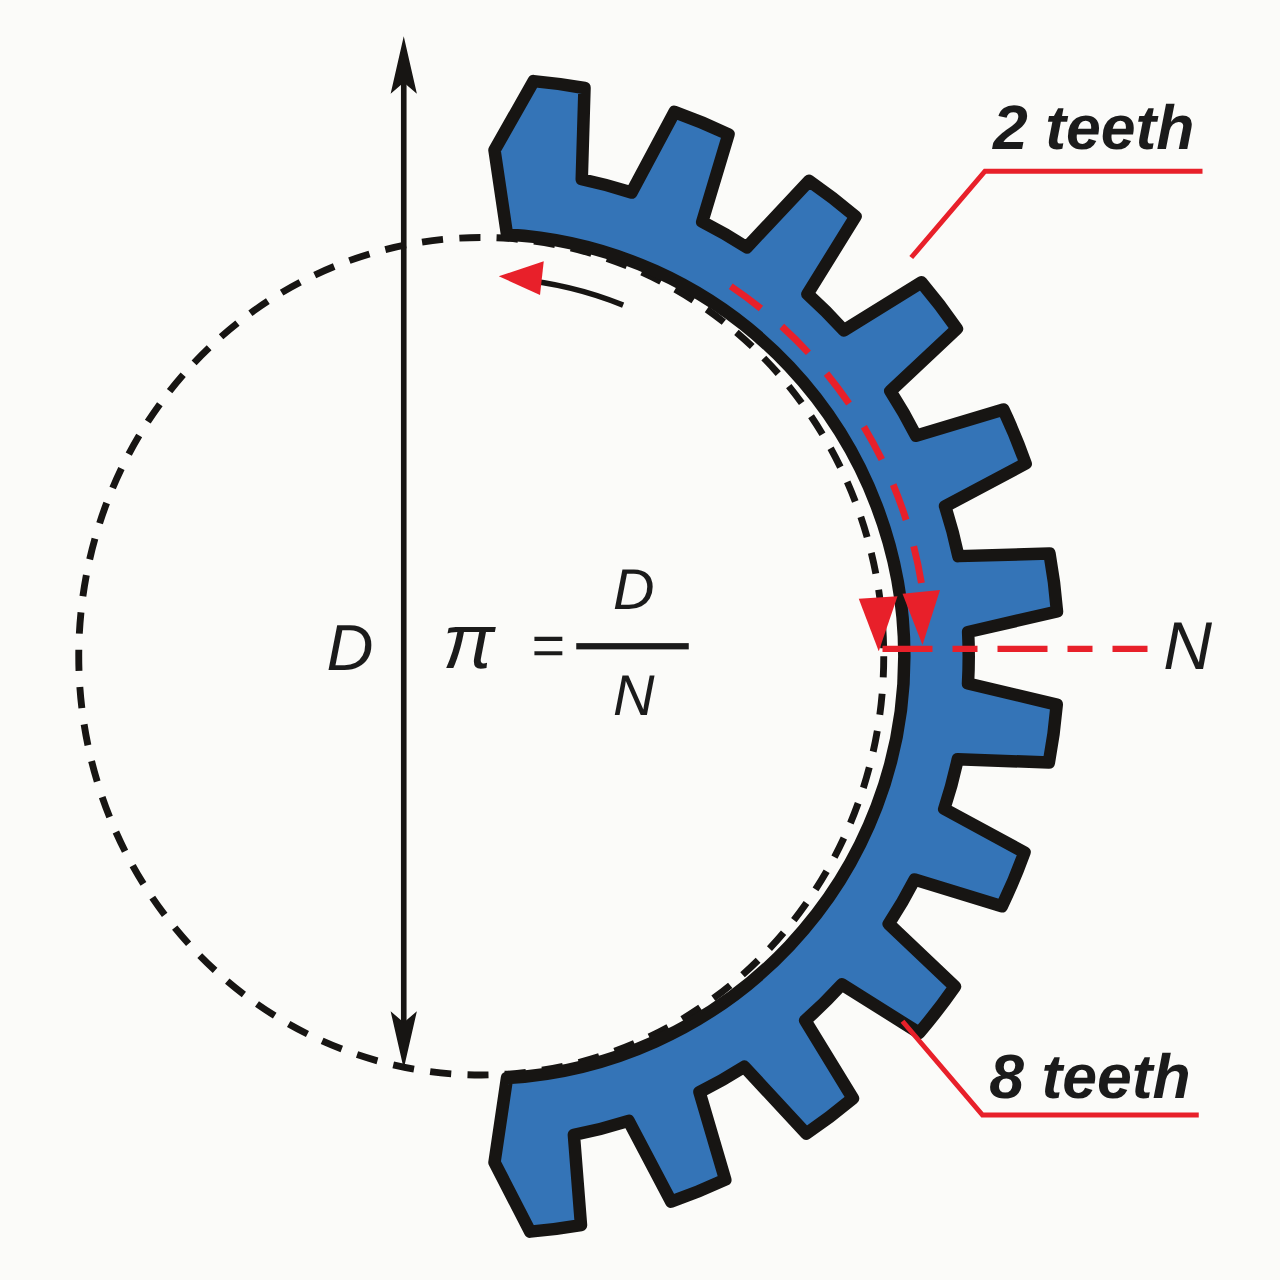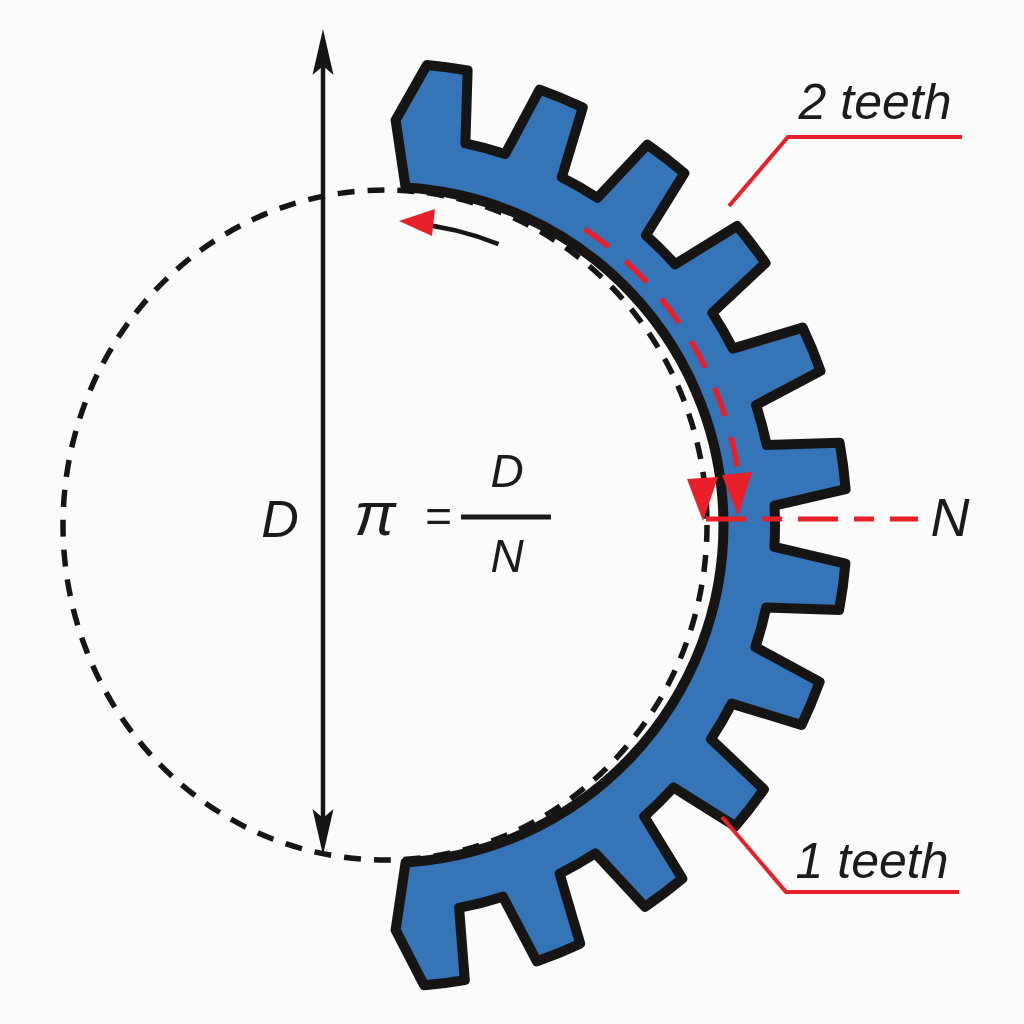--- a/index.html
+++ b/index.html
@@ -17,21 +17,21 @@
     color:#1b1b1b;
     transform:translate(-50%,-50%);
     white-space:nowrap;
     line-height:1;
   }
   .lbl-d        {font-size:52px;}
   .lbl-pi       {font-size:62px;}
   .lbl-eq       {font-size:46px;}
   .lbl-frac     {font-size:46px;}
   .lbl-n       {font-size:54px;}
-  .lbl-teeth    {font-size:50px;}
+  .lbl-teeth    {font-size:50px;font-weight:bold;}
   .frac-bar{
     position:absolute;
     background:#1b1b1b;
     height:5px;width:90px;
     transform:translate(-50%,-50%);
   }
 </style>
 </head>
 <body>
 
@@ -56,14 +56,14 @@
 
   <div class="lbl lbl-pi" style="left: 375px; top: 514px; color: rgb(27, 27, 27);">π</div>
   <div class="lbl lbl-eq" style="left: 438px; top: 516px; color: rgb(27, 27, 27);">=</div>
   <div class="lbl lbl-frac" style="left: 507px; top: 471px; color: rgb(27, 27, 27);">D</div>
   <div class="frac-bar" style="left: 506px; top: 517px; background: rgb(27, 27, 27);"></div>
   <div class="lbl lbl-frac" style="left: 507px; top: 556px; color: rgb(27, 27, 27);">N</div>
 
   <div class="lbl lbl-n" style="left: 950px; top: 517px; color: rgb(27, 27, 27);">N</div>
 
   <div class="lbl lbl-teeth" style="left: 875px; top: 102px; color: rgb(27, 27, 27);">2 teeth</div>
-  <div class="lbl lbl-teeth" style="left: 872px; top: 861px; color: rgb(27, 27, 27);">1 teeth</div>
+  <div class="lbl lbl-teeth" style="left: 872px; top: 861px; color: rgb(27, 27, 27);">8 teeth</div>
 </div>
 
 </body></html>

